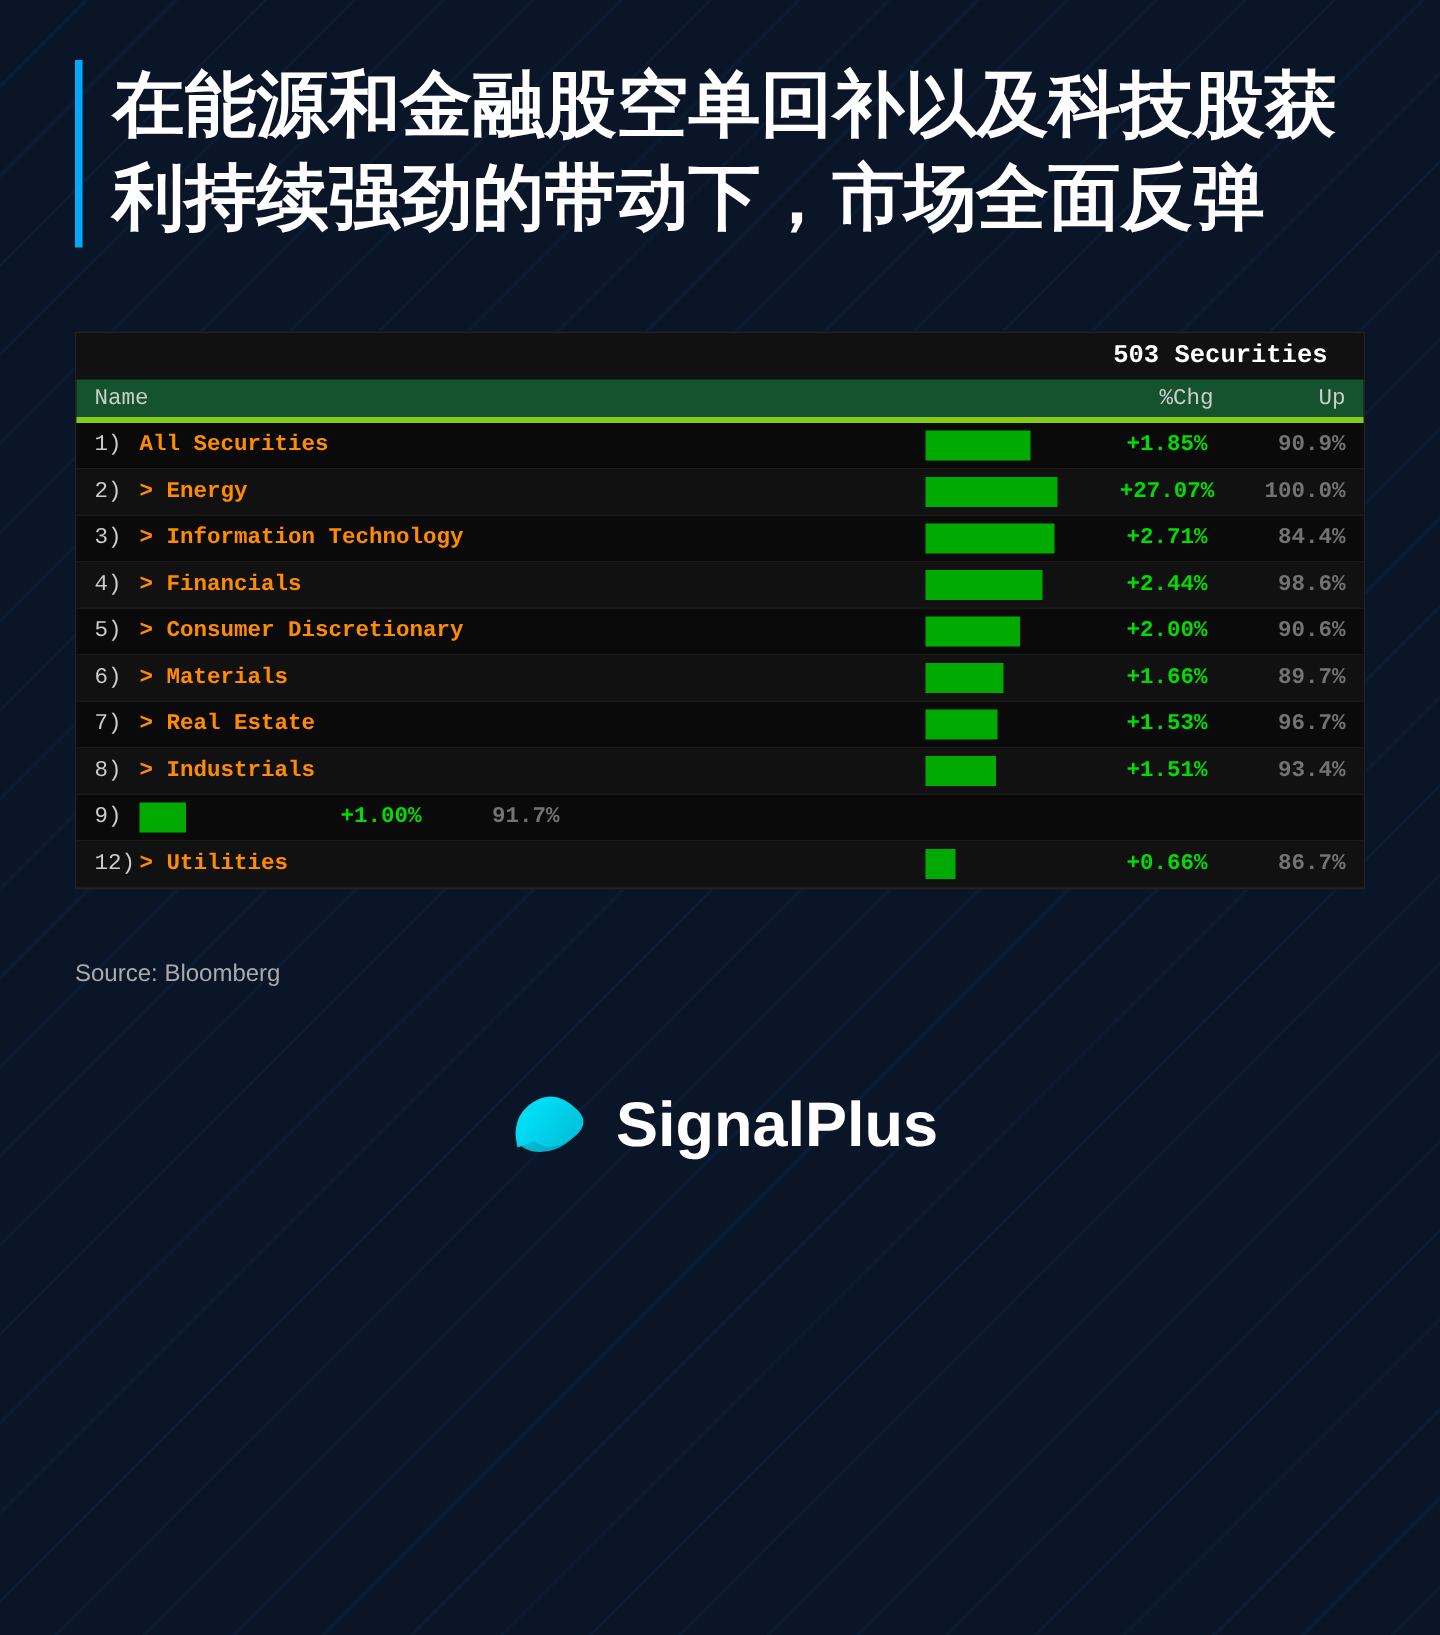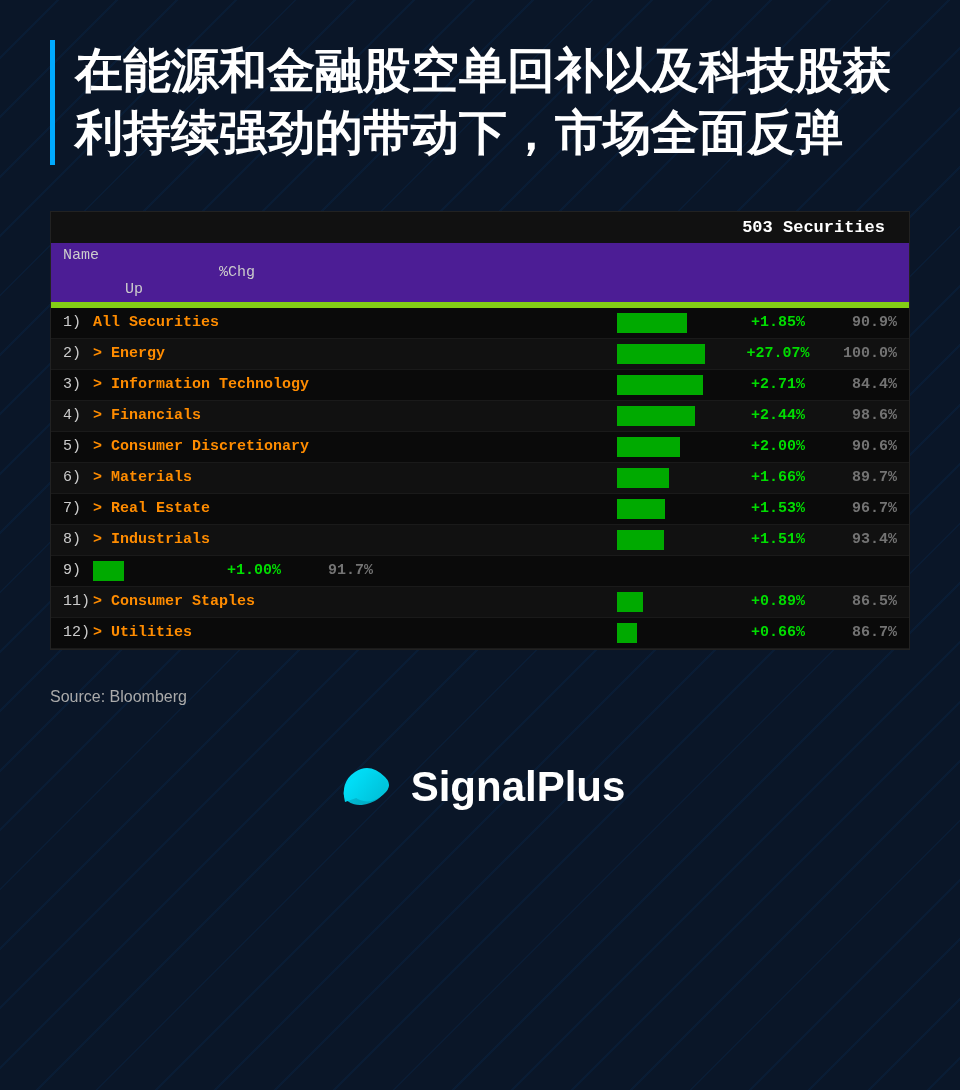--- a/index.html
+++ b/index.html
@@ -26,21 +26,21 @@
       );
       pointer-events: none;
     }
 
     .container {
       position: relative;
       z-index: 1;
       padding: 40px 50px;
       display: flex;
       flex-direction: column;
-      gap: 6px;
+      gap: 16px;
     }
 
     
     .title-section {
       border-left: 5px solid #00aaff;
       padding-left: 20px;
       margin-bottom: 40px;
     }
 
     .title-text {
@@ -68,23 +68,22 @@
     .securities-count {
       color: #ffffff;
       font-size: 17px;
       font-family: 'Courier New', monospace;
       font-weight: bold;
     }
 
     .col-headers {
       display: flex;
       padding: 4px 12px;
-      background: #4c1d95;
-      border-bottom: 6px solid #84cc16;
-      flex-direction: column;
+      background: #14532d;
+      border-bottom: 4px solid #84cc16;
     }
 
     .col-name {
       flex: 1;
       color: #cccccc;
       font-size: 15px;
       font-family: 'Courier New', monospace;
     }
 
     .col-pct {
@@ -294,29 +293,20 @@
     <span class="row-pct">+1.51%</span>
     <span class="row-up">93.4%</span>
   </div>
         <div class="data-row">
     <span class="row-num">9)</span>
     <div class="row-bar-cell">
       <div class="bar" style="width:31px;"></div>
     </div>
     <span class="row-pct">+1.00%</span>
     <span class="row-up">91.7%</span>
-  </div>
-        <div class="data-row">
-    <span class="row-num">11)</span>
-    <span class="row-name">&gt; Consumer Staples</span>
-    <div class="row-bar-cell">
-      <div class="bar" style="width:26px;"></div>
-    </div>
-    <span class="row-pct">+0.89%</span>
-    <span class="row-up">86.5%</span>
   </div>
         <div class="data-row">
     <span class="row-num">12)</span>
     <span class="row-name">&gt; Utilities</span>
     <div class="row-bar-cell">
       <div class="bar" style="width:20px;"></div>
     </div>
     <span class="row-pct">+0.66%</span>
     <span class="row-up">86.7%</span>
   </div>

